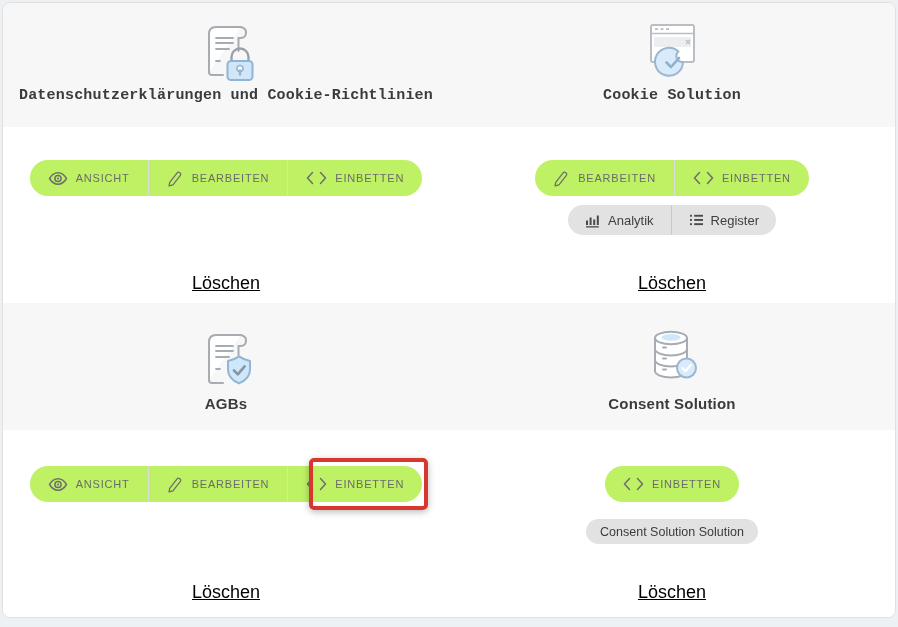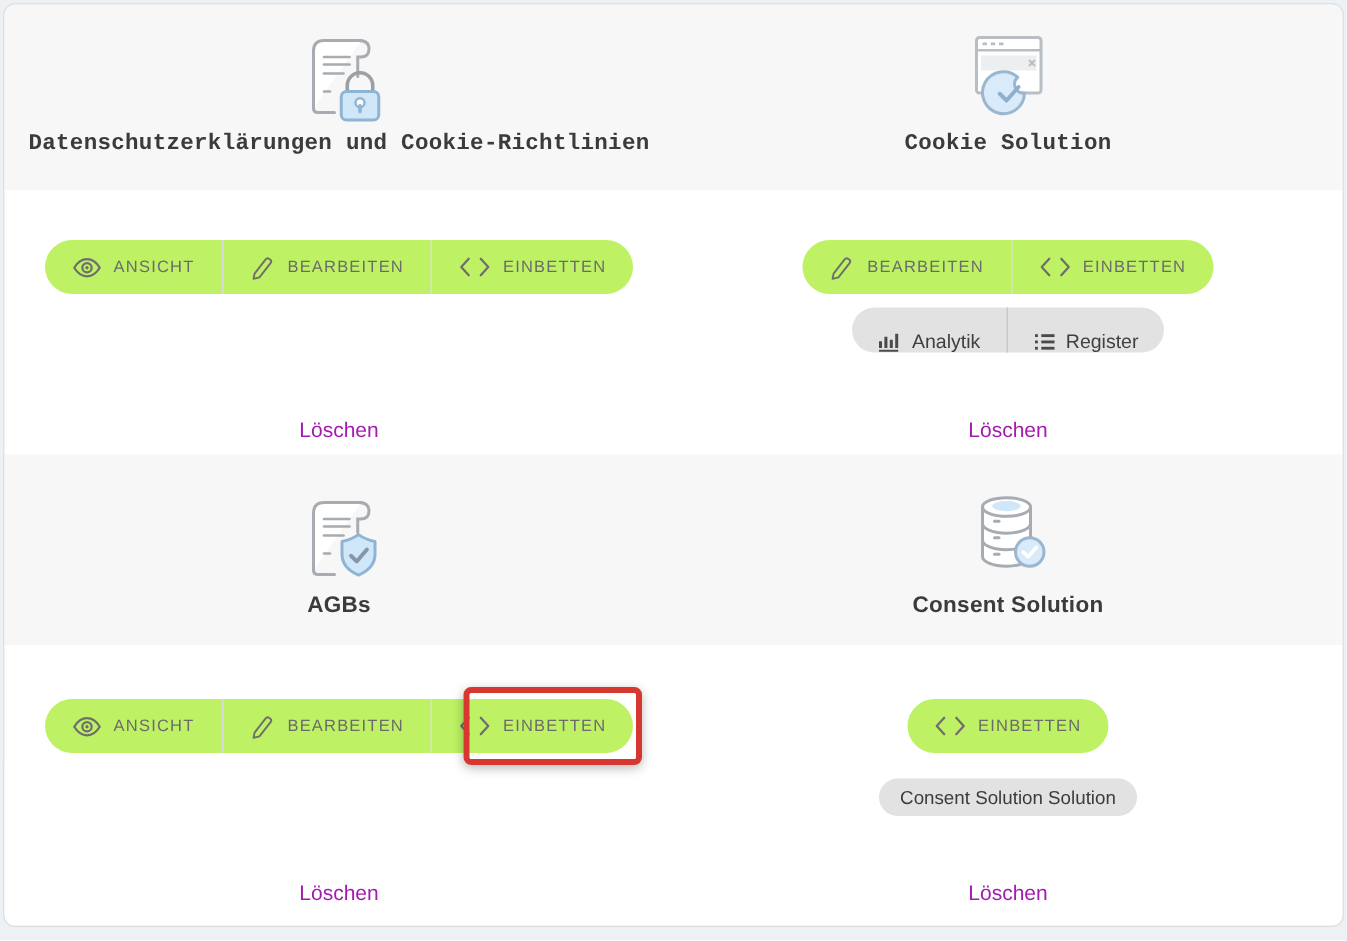--- a/index.html
+++ b/index.html
@@ -42,31 +42,31 @@
   .btn-seg svg { flex:0 0 auto; }
   .grp-wrap { position:relative; }
   .mt-actions-1 { margin-top:33px; }
   .mt-actions-2 { margin-top:36px; }
   
   .sub-group {
     display:flex; align-items:stretch; height:30px; background:#e2e2e2;
     border-radius:15px; margin-top:9px;
   }
   .sub-seg {
-    display:flex; align-items:flex-end; justify-content:center; gap:7px;
+    display:flex; align-items:center; justify-content:center; gap:7px;
     padding:0 17px; cursor:pointer; font-size:13px; color:#3f3f3f; white-space:nowrap;
   }
   .sub-seg + .sub-seg { border-left:1px solid #c9c9c9; }
   .dashboard-pill {
     display:flex; align-items:center; height:25px; background:#e2e2e2;
     border-radius:13px; margin-top:17px; padding:0 14px;
     font-size:12.5px; color:#3c3c3c; cursor:pointer; white-space:nowrap;
   }
   .delete-link {
-    margin-top:auto; margin-bottom:9px; font-size:14px; color:#a21caf; cursor:pointer;
+    margin-top:auto; margin-bottom:9px; font-size:18px; color:#000000; cursor:pointer;text-decoration:underline;
   }
   .delete-link-2 { margin-bottom:14px; }
   
   .highlight-box {
     position:absolute; top:-8px; right:-6px; width:119px; height:52px;
     border:4px solid #d63830; border-radius:5px;
     box-shadow:0 2px 7px rgba(0,0,0,.28);
     pointer-events:none;
   }
   .icon-stroke { stroke:#6e6e6e; fill:none; stroke-width:1.5; stroke-linecap:round; stroke-linejoin:round; }

